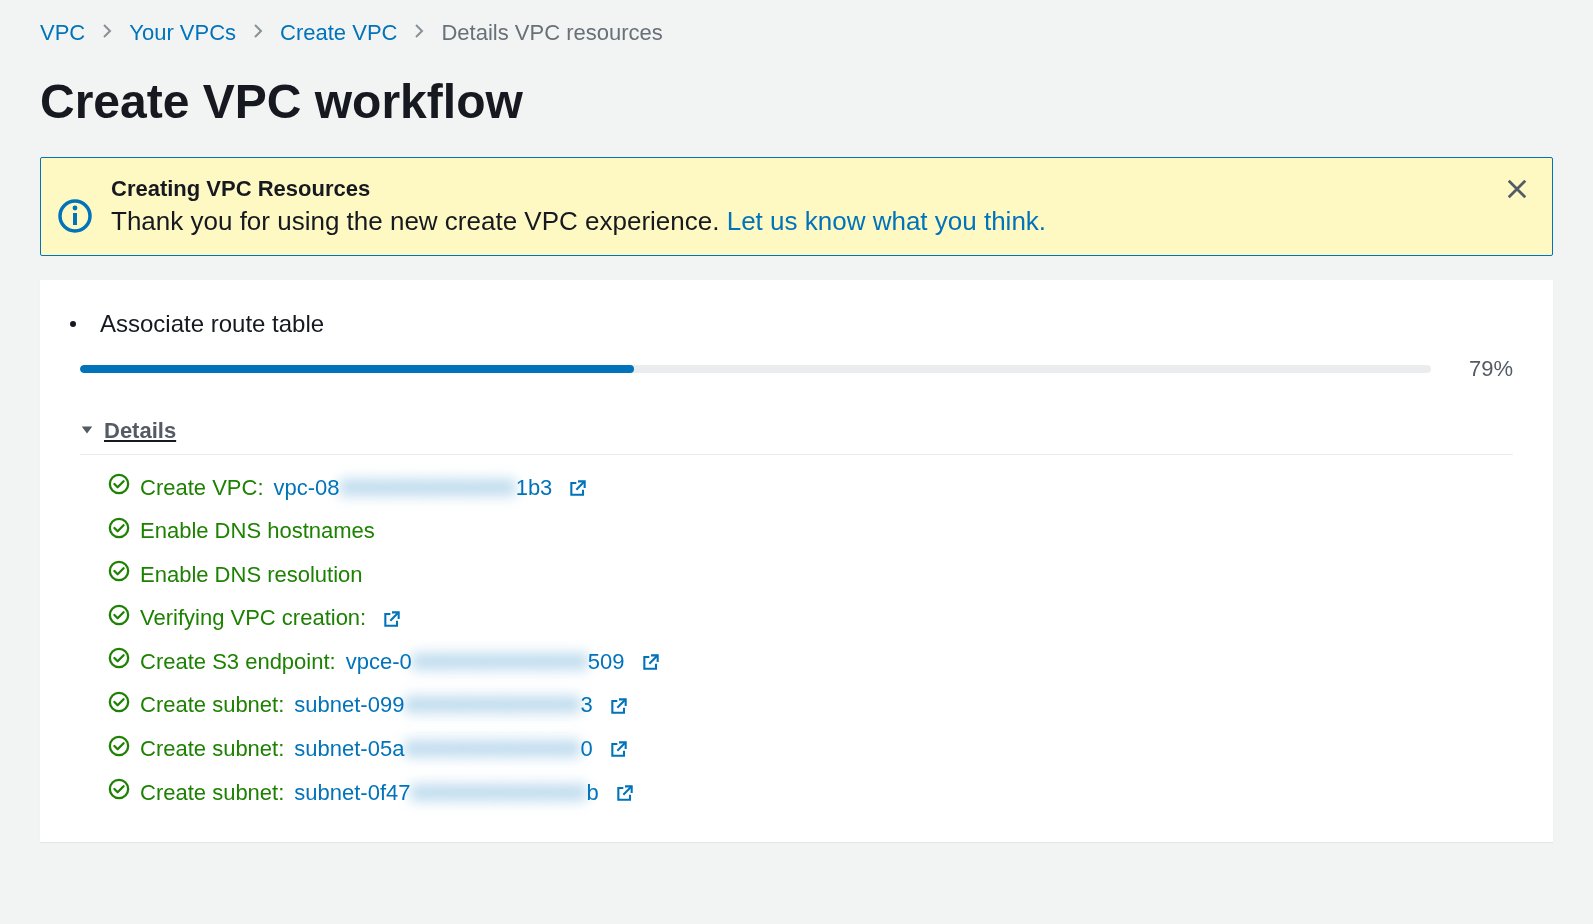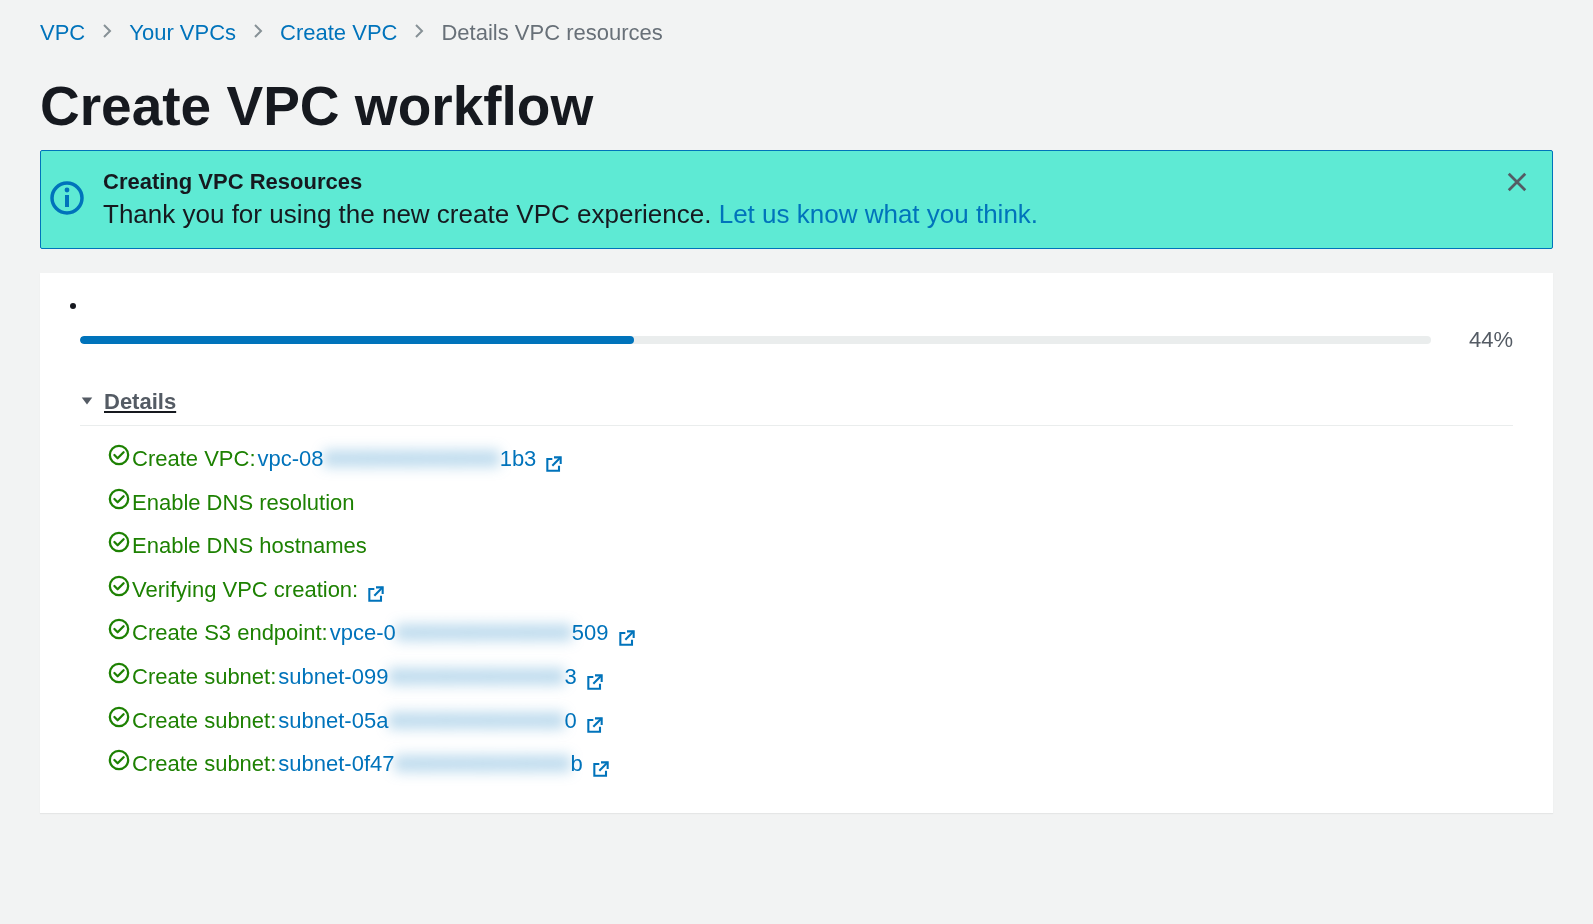--- a/index.html
+++ b/index.html
@@ -26,32 +26,32 @@
     }
     .breadcrumb .sep {
       color: #879196;
       font-size: 18px;
     }
     .breadcrumb .current {
       color: #687078;
       font-weight: 400;
     }
     h1.page-title {
-      font-size: 55px;
+      font-size: 48px;
       font-weight: 700;
       color: #16191f;
-      margin-bottom: 12px;
+      margin-bottom: 28px;
     }
     .alert {
       border: 1px solid #0073bb;
-      background: #5eead4;
+      background: #fef9c3;
       border-radius: 2px;
-      padding: 18px 8px;
-      display: flex;
-      align-items: center;
+      padding: 18px 16px;
+      display: flex;
+      align-items: flex-end;
       gap: 18px;
       position: relative;
     }
     .alert .info-icon {
       flex: 0 0 auto;
     }
     .alert .info-icon svg {
       width: 36px;
       height: 36px;
     }
@@ -139,22 +139,22 @@
       font-size: 22px;
       font-weight: 700;
       color: #545b64;
     }
     .details-list {
       list-style: none;
       padding: 18px 0 0 28px;
     }
     .details-list li {
       display: flex;
-      align-items: flex-end;
-      gap: 2px;
+      align-items: center;
+      gap: 10px;
       font-size: 22px;
       line-height: 1.3;
       margin-bottom: 14px;
     }
     .check-icon svg { width: 22px; height: 22px; }
     .step-text { color: #1d8102; font-weight: 500; }
     .step-link { color: #0073bb; text-decoration: none; font-weight: 500; }
     .blur {
       filter: blur(7px);
       -webkit-filter: blur(7px);
@@ -213,26 +213,27 @@
             <path d="M2 2l12 12M14 2L2 14"></path>
           </svg>
       </span>
     </button>
   </div>
 
   <div class="panel">
     <div class="progress-section">
       <div class="progress-label-row">
         <span class="spinner-dot"></span>
+        <span class="progress-label">Associate route table</span>
       </div>
       <div class="progress-row">
         <div class="progress-bar-track">
           <div class="progress-bar-fill" id="progress-fill" style="width: 41%;"></div>
         </div>
-        <span class="progress-pct">44%</span>
+        <span class="progress-pct">79%</span>
       </div>
     </div>
 
     <div class="details-header">
       <span class="caret">
         <svg viewBox="0 0 16 16" fill="#545b64">
             <path d="M2 4l6 8 6-8z"></path>
           </svg>
       </span>
       <span class="details-title">Details</span>
@@ -252,28 +253,28 @@
               <path d="M20 4L10 14"></path>
               <path d="M18 14v6H4V6h6"></path>
             </svg>
           </span>
         </li>
         <li>
           <span class="check-icon"><svg viewBox="0 0 24 24" fill="none" stroke="#1d8102" stroke-width="2.5">
               <circle cx="12" cy="12" r="10"></circle>
               <path d="M7 12l3.5 3.5L17 9" stroke-linecap="round" stroke-linejoin="round"></path>
             </svg></span>
+          <span class="step-text">Enable DNS hostnames</span>
+        </li>
+        <li>
+          <span class="check-icon"><svg viewBox="0 0 24 24" fill="none" stroke="#1d8102" stroke-width="2.5">
+              <circle cx="12" cy="12" r="10"></circle>
+              <path d="M7 12l3.5 3.5L17 9" stroke-linecap="round" stroke-linejoin="round"></path>
+            </svg></span>
           <span class="step-text">Enable DNS resolution</span>
-        </li>
-        <li>
-          <span class="check-icon"><svg viewBox="0 0 24 24" fill="none" stroke="#1d8102" stroke-width="2.5">
-              <circle cx="12" cy="12" r="10"></circle>
-              <path d="M7 12l3.5 3.5L17 9" stroke-linecap="round" stroke-linejoin="round"></path>
-            </svg></span>
-          <span class="step-text">Enable DNS hostnames</span>
         </li>
         <li>
           <span class="check-icon"><svg viewBox="0 0 24 24" fill="none" stroke="#1d8102" stroke-width="2.5">
               <circle cx="12" cy="12" r="10"></circle>
               <path d="M7 12l3.5 3.5L17 9" stroke-linecap="round" stroke-linejoin="round"></path>
             </svg></span>
           <span class="step-text">Verifying VPC creation: </span>
           <span class="ext-icon">
             <svg viewBox="0 0 24 24" fill="none" stroke="#0073bb" stroke-width="2.5">
               <path d="M12 4h8v8"></path>

